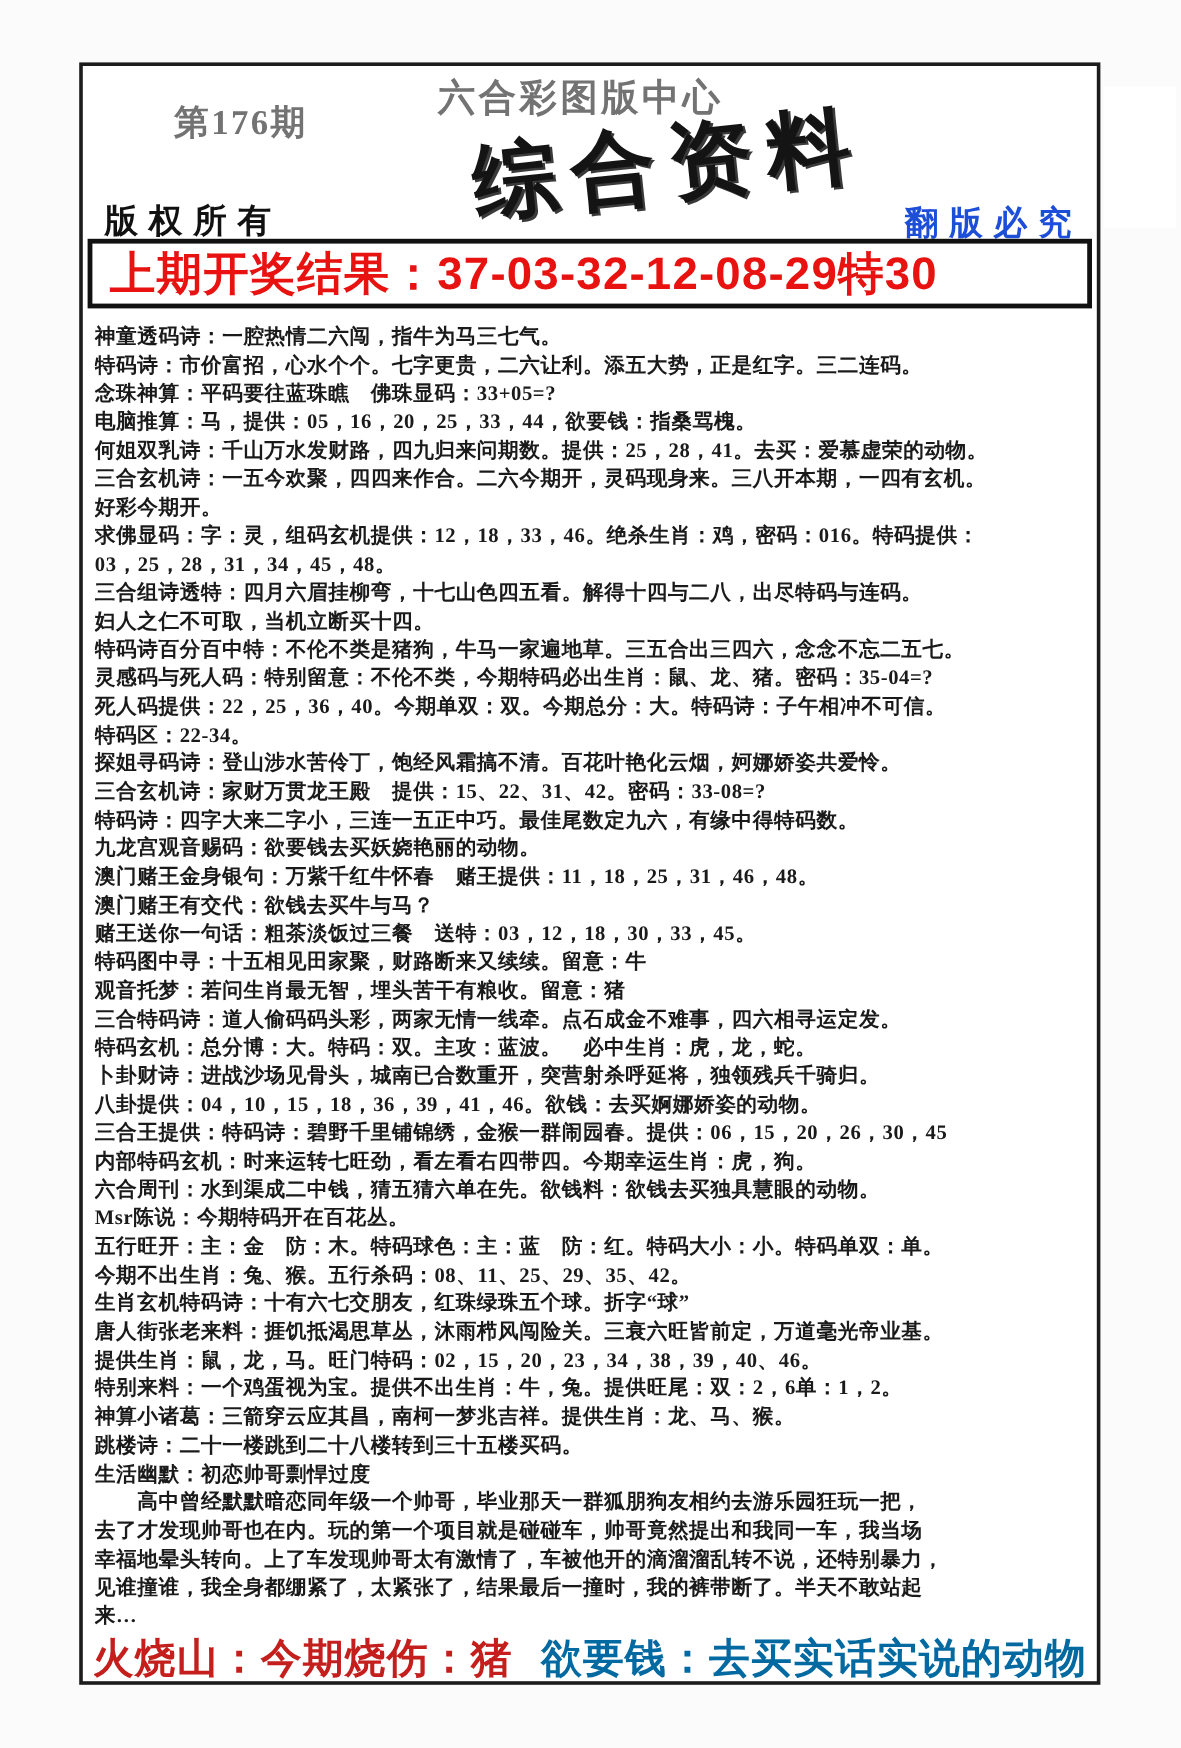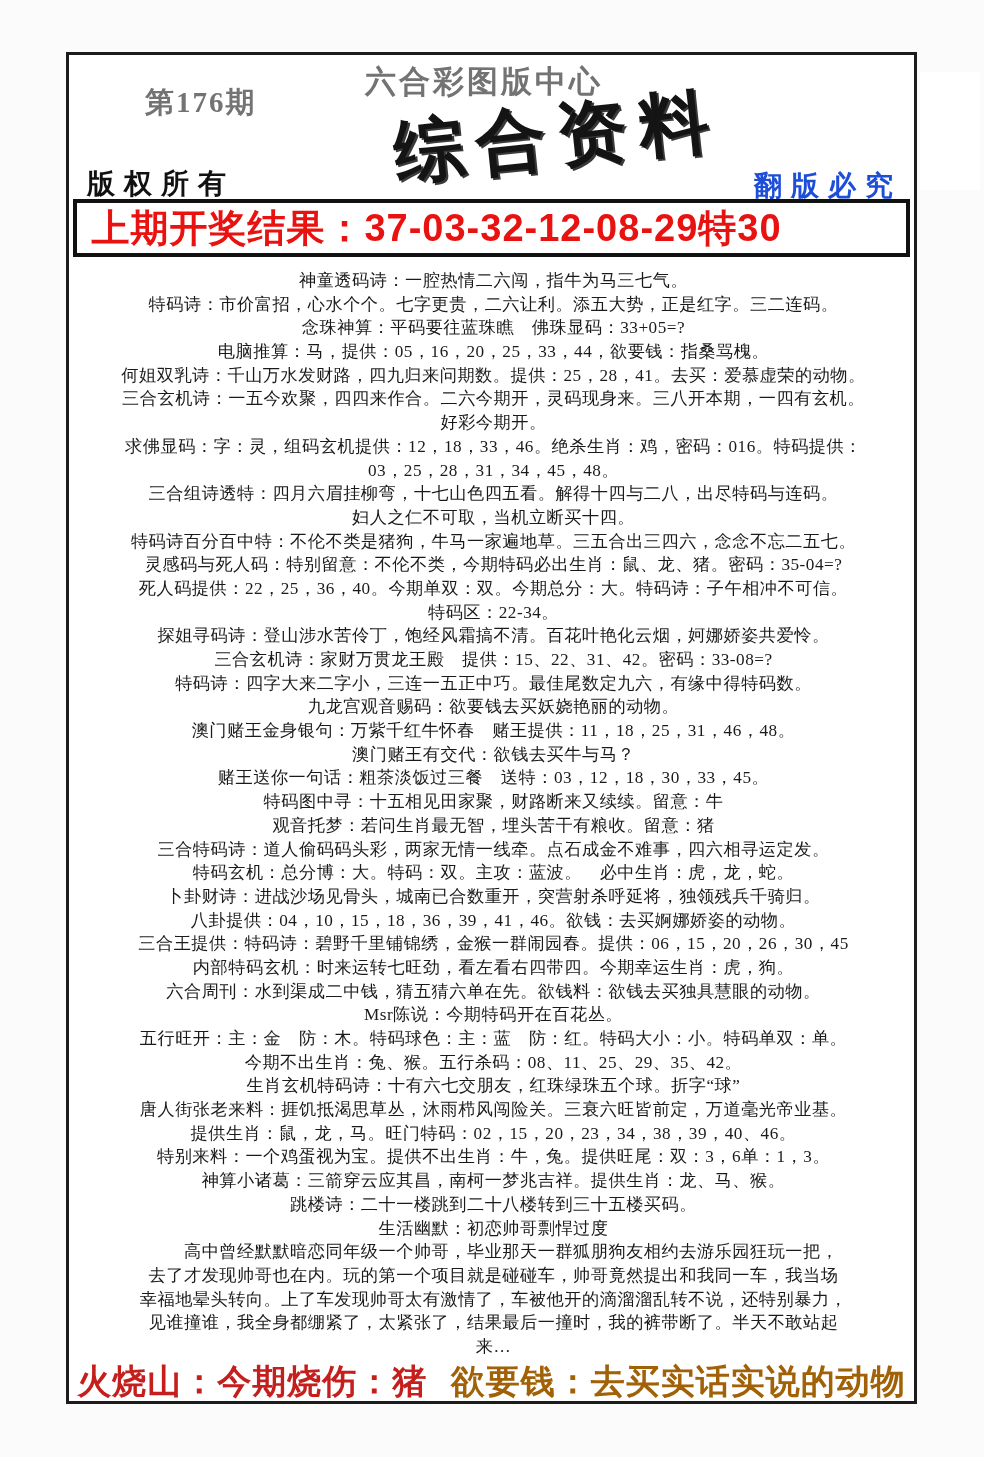--- a/index.html
+++ b/index.html
@@ -45,31 +45,30 @@
   .result-box span{
     font-size:38px;font-weight:bold;color:#e81210;letter-spacing:1px;
     font-family:"Liberation Sans","DejaVu Sans",sans-serif;
   }
   .body-lines{
     position:absolute;left:10px;right:6px;top:214px;
     color:#1a1a1a;
   }
   .body-lines .line{
     font-size:17.2px;line-height:23.7px;height:23.7px;
-    font-weight:normal;white-space:nowrap;overflow:hidden;
+    font-weight:bold;white-space:nowrap;overflow:hidden;
     letter-spacing:0.5px;
-    text-align:center;
   }
   .banner{
     position:absolute;left:0;right:0;top:1304px;height:42px;
     text-align:center;white-space:nowrap;
     font-size:34px;font-weight:900;letter-spacing:1px;
   }
   .banner .banner-red{color:#c41f1d;}
-  .banner .banner-green{color:#a16207;margin-left:14px;}
+  .banner .banner-green{color:#0369a1;margin-left:14px;}
   .white-patch{
     position:absolute;left:920px;top:72px;width:60px;height:118px;
     background:#ffffff;
   }
 </style>
 </head>
 <body>
 
 <div class="frame">
   <div class="issue">第176期</div>
@@ -111,21 +110,21 @@
       <div class="line">八卦提供：04，10，15，18，36，39，41，46。欲钱：去买婀娜娇姿的动物。</div>
       <div class="line">三合王提供：特码诗：碧野千里铺锦绣，金猴一群闹园春。提供：06，15，20，26，30，45</div>
       <div class="line">内部特码玄机：时来运转七旺劲，看左看右四带四。今期幸运生肖：虎，狗。</div>
       <div class="line">六合周刊：水到渠成二中钱，猜五猜六单在先。欲钱料：欲钱去买独具慧眼的动物。</div>
       <div class="line">Msr陈说：今期特码开在百花丛。</div>
       <div class="line">五行旺开：主：金　防：木。特码球色：主：蓝　防：红。特码大小：小。特码单双：单。</div>
       <div class="line">今期不出生肖：兔、猴。五行杀码：08、11、25、29、35、42。</div>
       <div class="line">生肖玄机特码诗：十有六七交朋友，红珠绿珠五个球。折字“球”</div>
       <div class="line">唐人街张老来料：捱饥抵渴思草丛，沐雨栉风闯险关。三衰六旺皆前定，万道毫光帝业基。</div>
       <div class="line">提供生肖：鼠，龙，马。旺门特码：02，15，20，23，34，38，39，40、46。</div>
-      <div class="line">特别来料：一个鸡蛋视为宝。提供不出生肖：牛，兔。提供旺尾：双：3，6单：1，3。</div>
+      <div class="line">特别来料：一个鸡蛋视为宝。提供不出生肖：牛，兔。提供旺尾：双：2，6单：1，2。</div>
       <div class="line">神算小诸葛：三箭穿云应其昌，南柯一梦兆吉祥。提供生肖：龙、马、猴。</div>
       <div class="line">跳楼诗：二十一楼跳到二十八楼转到三十五楼买码。</div>
       <div class="line">生活幽默：初恋帅哥剽悍过度</div>
       <div class="line">　　高中曾经默默暗恋同年级一个帅哥，毕业那天一群狐朋狗友相约去游乐园狂玩一把，</div>
       <div class="line">去了才发现帅哥也在内。玩的第一个项目就是碰碰车，帅哥竟然提出和我同一车，我当场</div>
       <div class="line">幸福地晕头转向。上了车发现帅哥太有激情了，车被他开的滴溜溜乱转不说，还特别暴力，</div>
       <div class="line">见谁撞谁，我全身都绷紧了，太紧张了，结果最后一撞时，我的裤带断了。半天不敢站起</div>
       <div class="line">来…</div>
     </div>
   <div class="banner">

